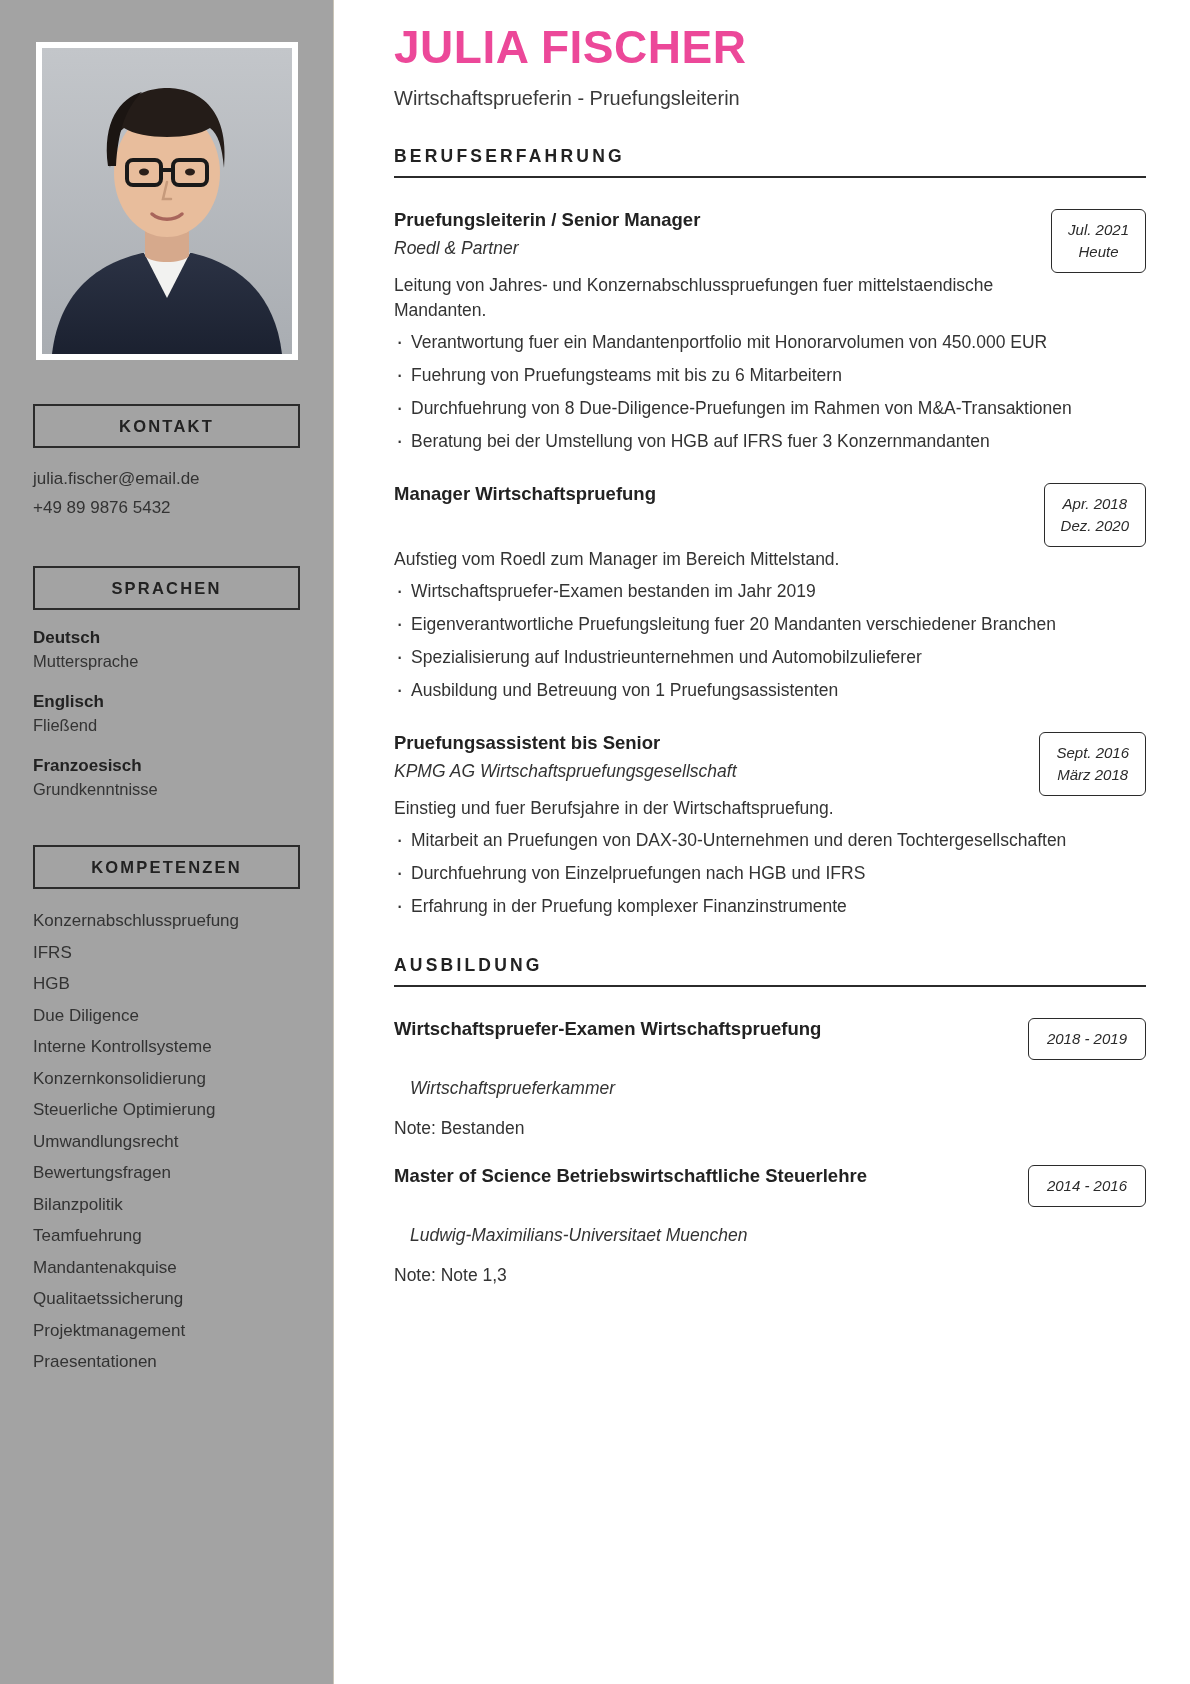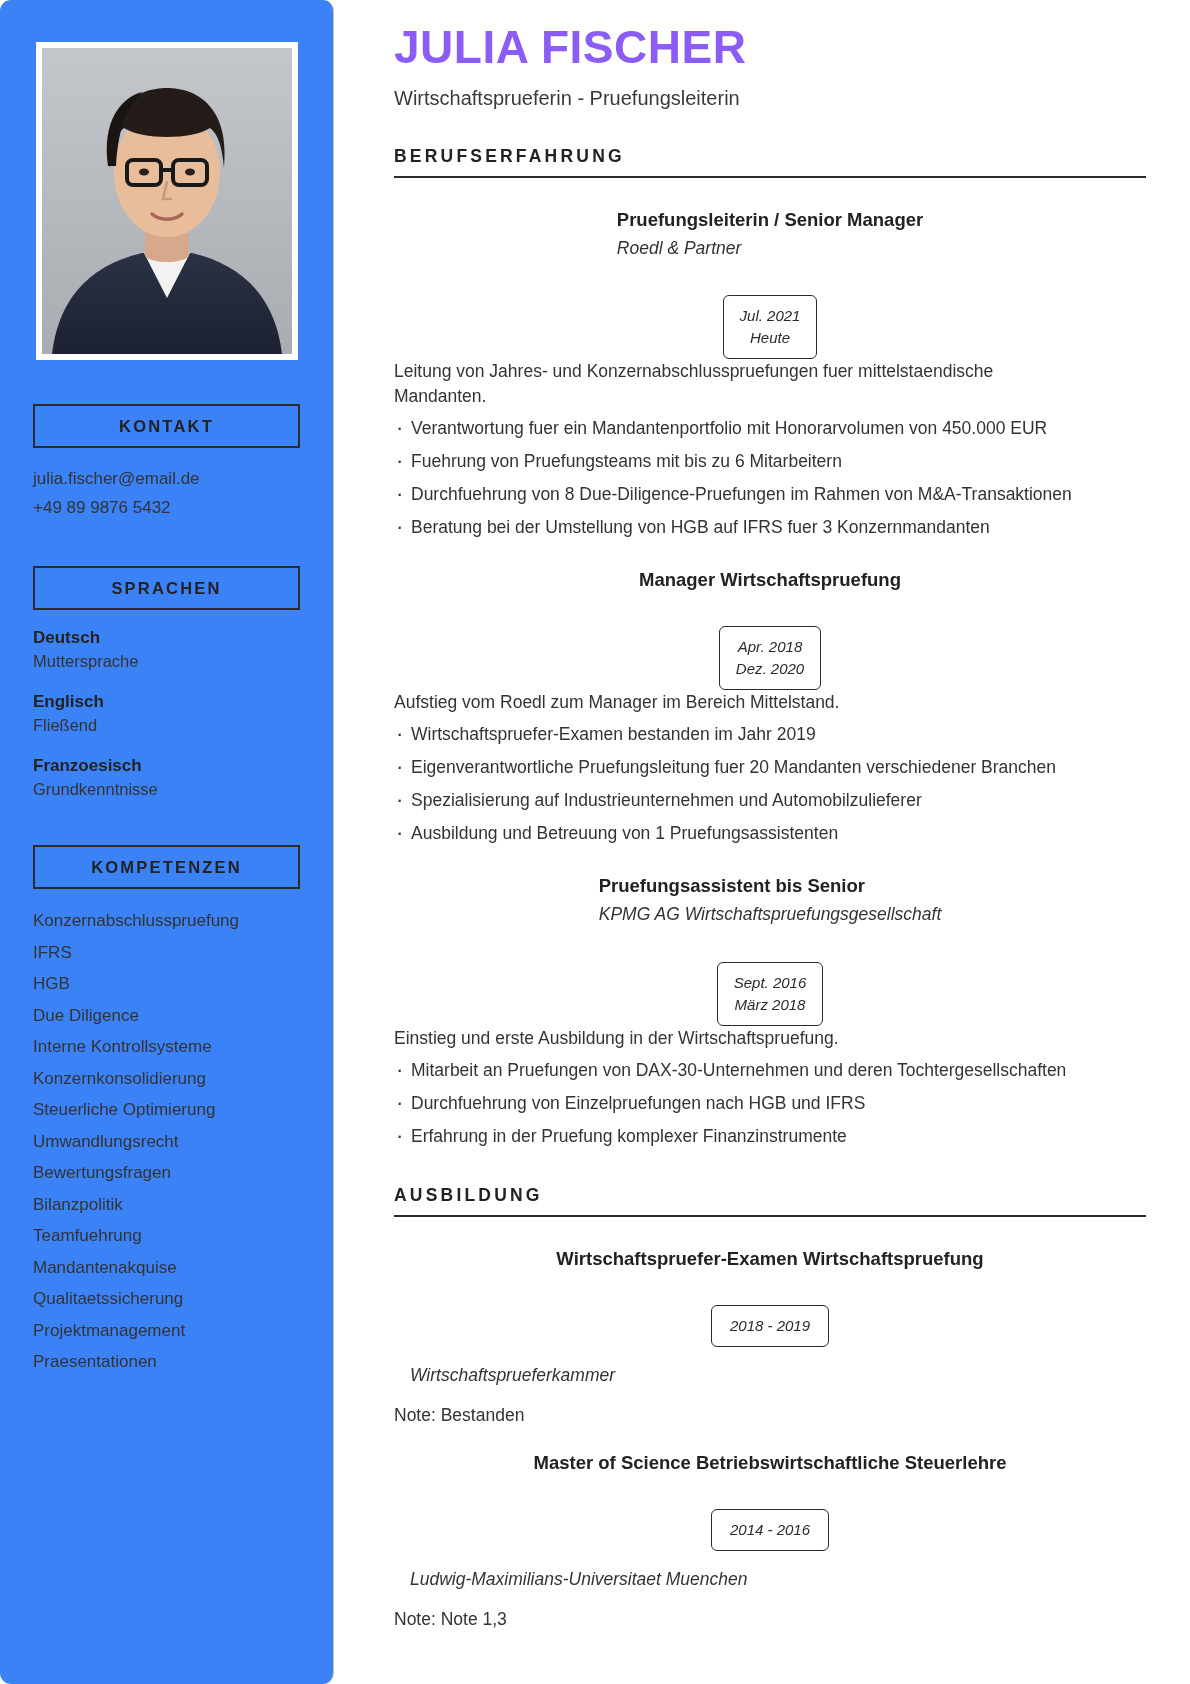--- a/index.html
+++ b/index.html
@@ -21,25 +21,24 @@
     display: flex;
     background: #ffffff;
     box-sizing: border-box;
     overflow: hidden;
   }
 
   
   .sidebar {
     width: 334px;
     min-width: 334px;
-    background: #3b82f6;
+    background: #a3a3a3;
     border-right: 1px solid #c9c4b7;
     box-sizing: border-box;
     padding: 42px 33px 40px 33px;
-    border-radius: 11px;
   }
   .photo-frame {
     width: 262px;
     height: 318px;
     background: #ffffff;
     padding: 6px;
     box-sizing: border-box;
     margin: 0 auto 0 auto;
   }
   .photo {
@@ -87,21 +86,21 @@
   
   .main {
     flex: 1;
     box-sizing: border-box;
     padding: 22px 44px 40px 60px;
   }
   .name {
     font-size: 46px;
     font-weight: bold;
     letter-spacing: 0.5px;
-    color: #8b5cf6;
+    color: #ec4899;
     margin: 0 0 12px 0;
     line-height: 1.12;
   }
   .subtitle {
     font-size: 20px;
     color: #3a3a3a;
     margin: 0 0 36px 0;
     line-height: 1.2;
   }
   .section-heading {
@@ -111,24 +110,23 @@
     color: #222222;
     border-bottom: 2.5px solid #2b2b2b;
     padding-bottom: 9px;
     margin: 0 0 30px 0;
   }
   .section-heading.edu { margin-top: 36px; }
 
   .entry { margin-bottom: 28px; position: relative; }
   .entry-head {
     display: flex;
-    align-items: center;
+    align-items: flex-start;
     justify-content: space-between;
-    gap: 28px;
-    flex-direction: column;
+    gap: 0;
   }
   .entry-titles { flex: 1; min-width: 0; }
   .job-title {
     font-size: 18.5px;
     font-weight: bold;
     color: #222222;
     line-height: 1.3;
     margin: 0 0 5px 0;
   }
   .org {
@@ -332,21 +330,21 @@
       <div class="entry-head">
         <div class="entry-titles">
           <div class="job-title">Pruefungsassistent bis Senior</div>
           <div class="org">KPMG AG Wirtschaftspruefungsgesellschaft</div>
         </div>
         <div class="date-box">
           <div>Sept. 2016</div>
           <div>März 2018</div>
         </div>
       </div>
-      <p class="summary">Einstieg und erste Ausbildung in der Wirtschaftspruefung.</p>
+      <p class="summary">Einstieg und fuer Berufsjahre in der Wirtschaftspruefung.</p>
       <ul class="bullets">
         <li>Mitarbeit an Pruefungen von DAX-30-Unternehmen und deren Tochtergesellschaften</li>
         <li>Durchfuehrung von Einzelpruefungen nach HGB und IFRS</li>
         <li>Erfahrung in der Pruefung komplexer Finanzinstrumente</li>
       </ul>
     </div>
 
     <div class="section-heading edu">AUSBILDUNG</div>
 
     <div class="edu-entry">

